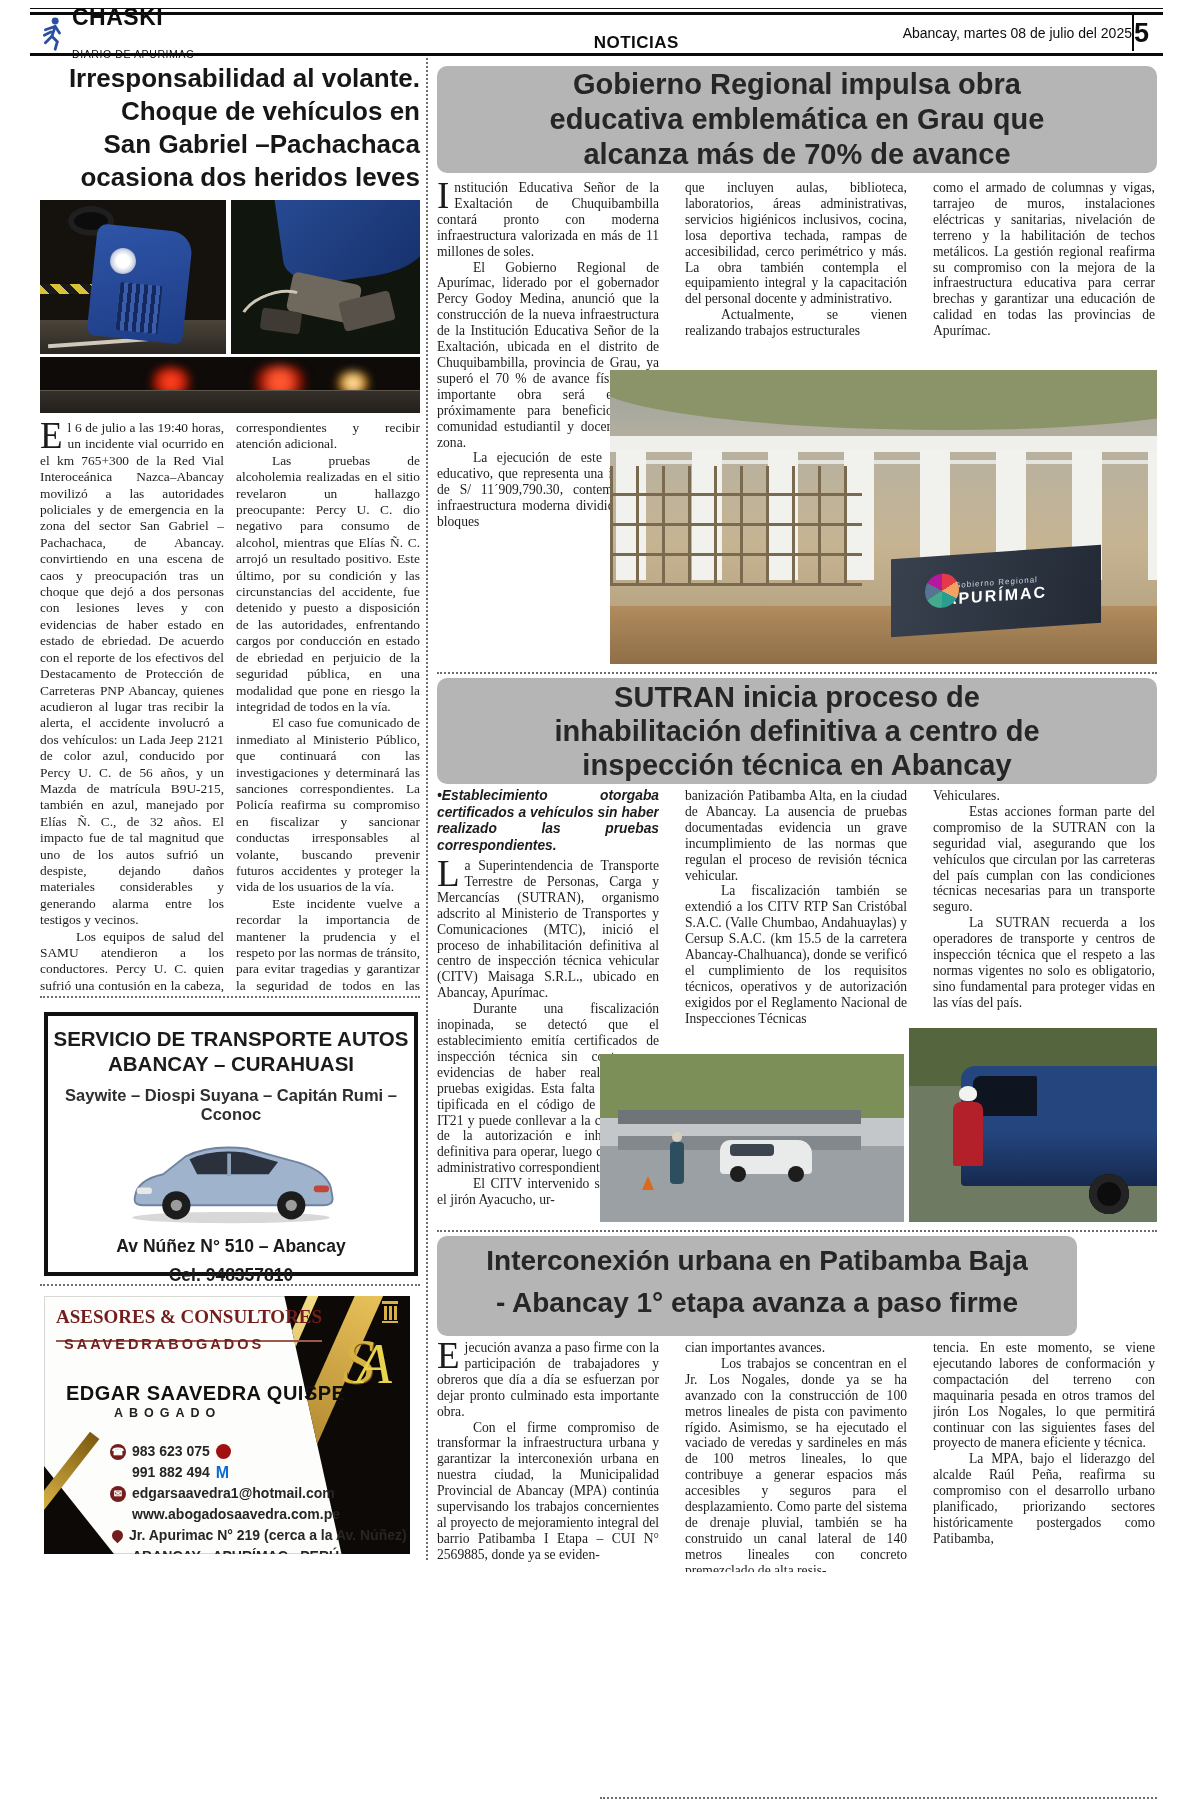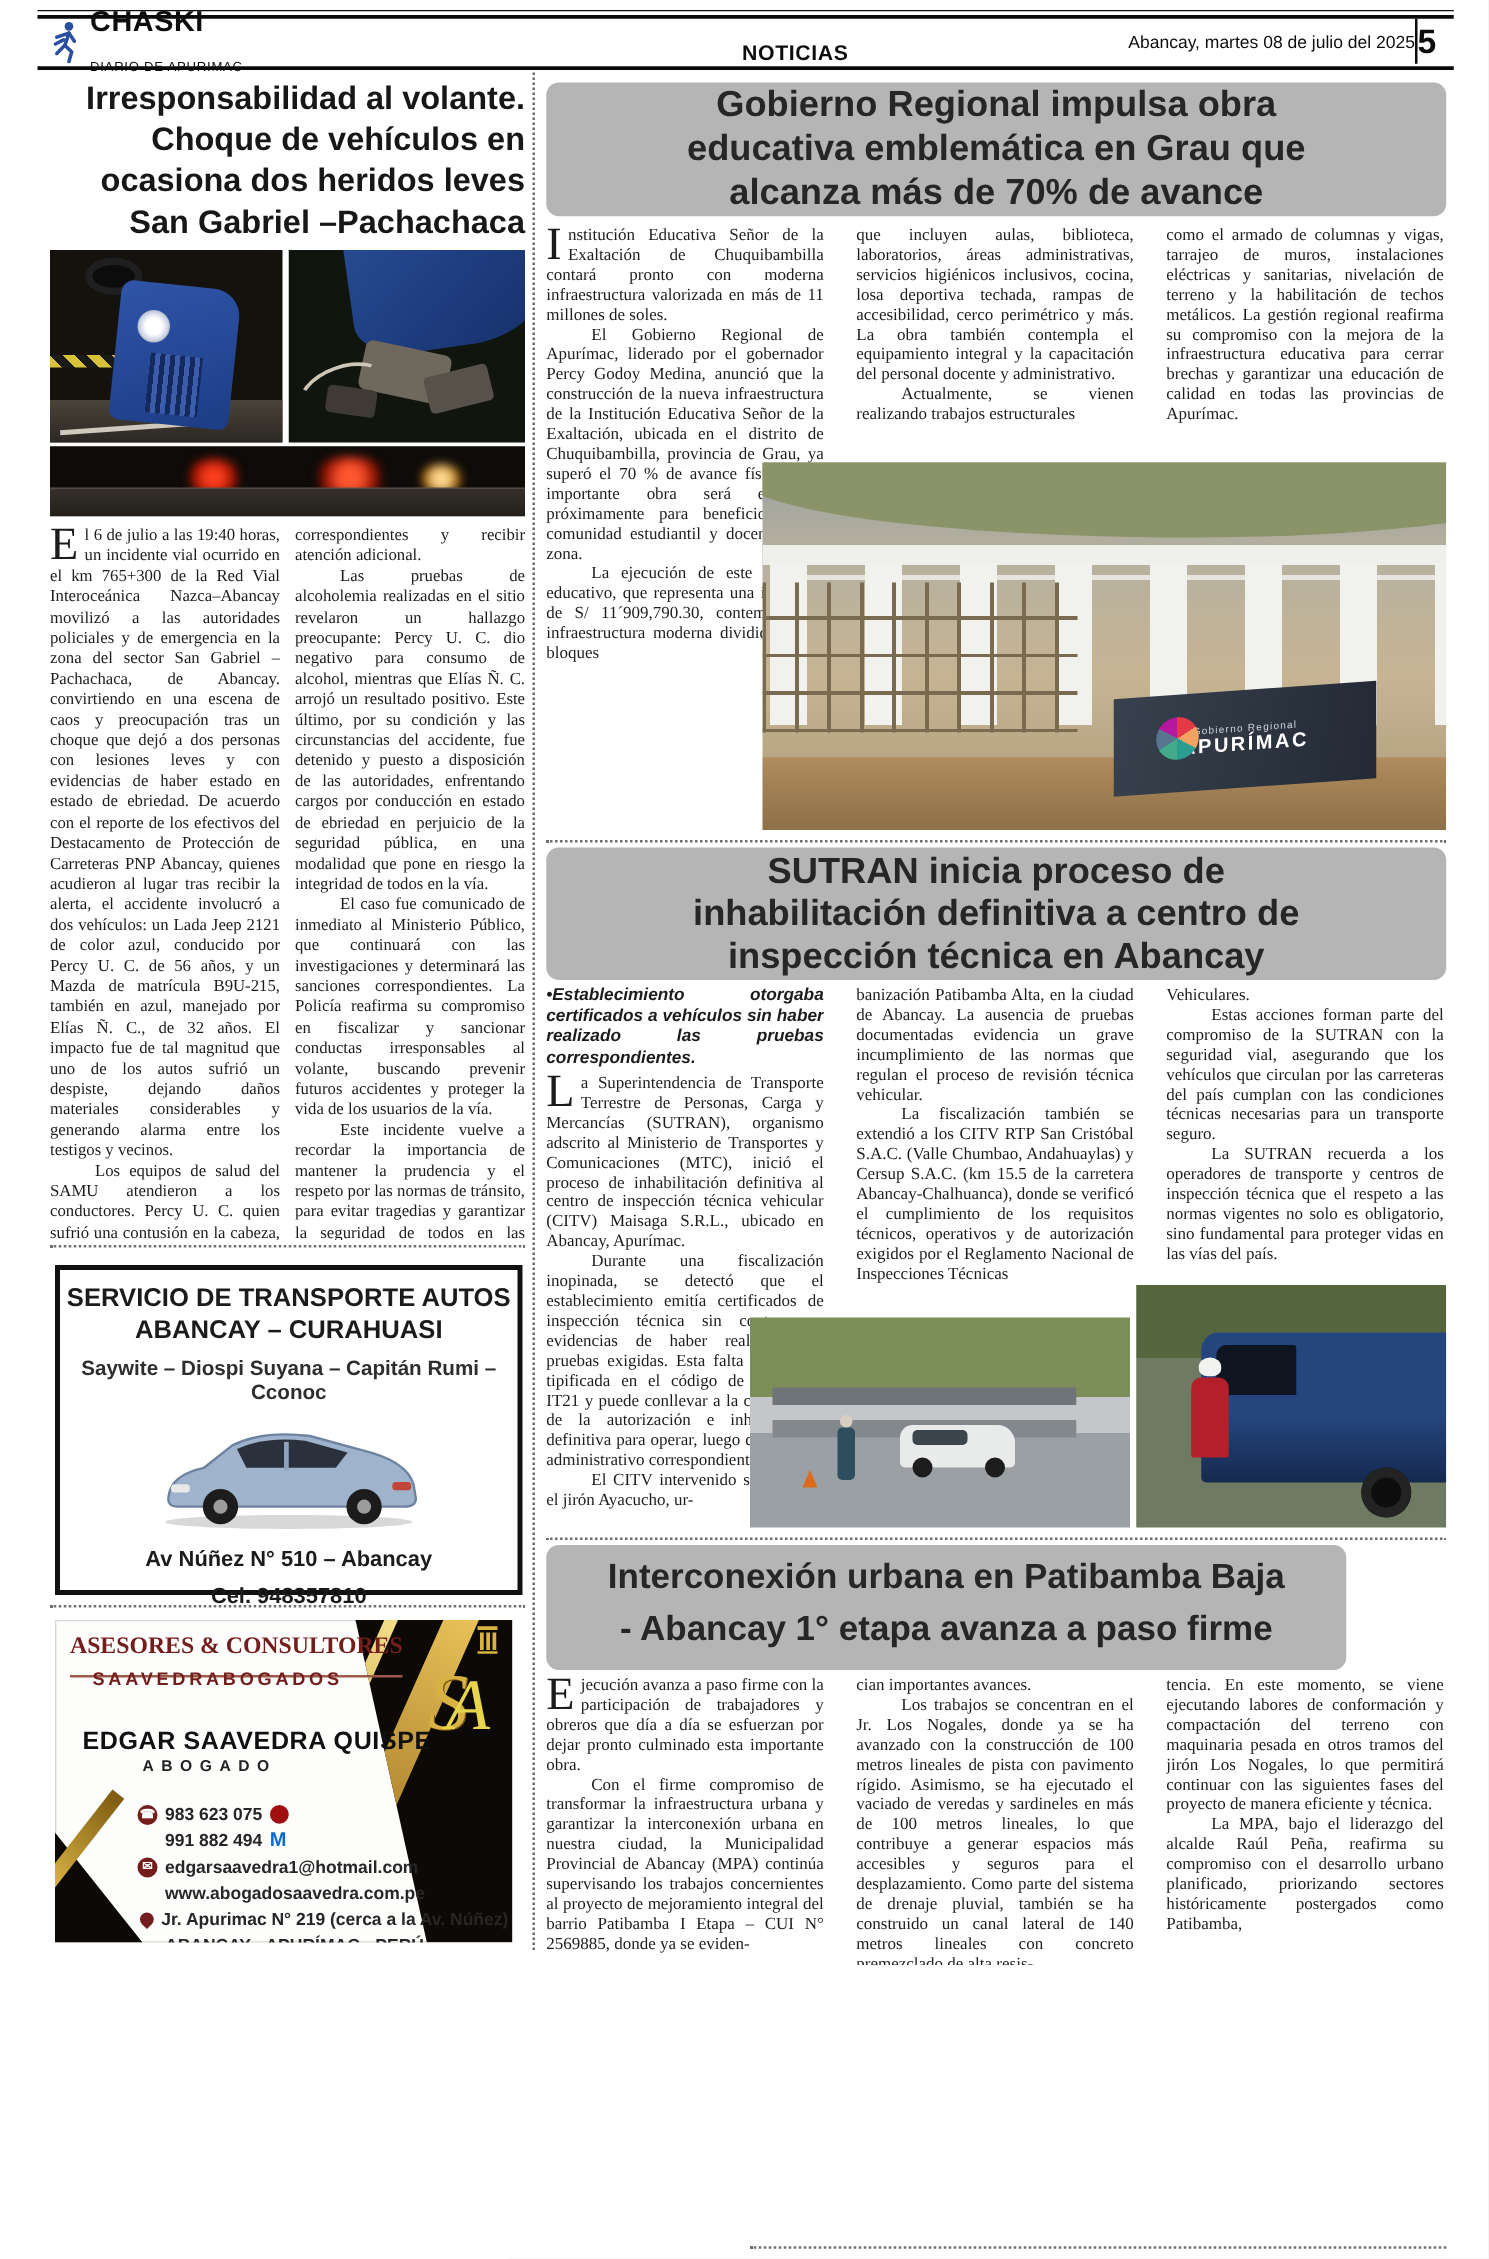--- a/index.html
+++ b/index.html
@@ -73,21 +73,21 @@
   
   .l-ad{position:absolute;left:44px;top:1296px;width:366px;height:258px;background:#fdfdfb;overflow:hidden;
         font-family:"Liberation Sans",sans-serif;box-shadow:0 0 0 1px #d8d8d4 inset;}
   .l-dark{position:absolute;right:0;top:0;width:52%;height:100%;background:#0c0906;
           clip-path:polygon(34% 0,100% 0,100% 100%,64% 100%);}
   .l-gold1{position:absolute;right:86px;top:-20px;width:26px;height:300px;background:linear-gradient(180deg,#e8c25a,#8a5d12);transform:rotate(24deg);}
   .l-gold2{position:absolute;right:150px;top:-20px;width:10px;height:300px;background:linear-gradient(180deg,#f4df8a,#a97c1e);transform:rotate(24deg);}
   .l-tri{position:absolute;left:0;bottom:0;width:0;height:0;border-bottom:88px solid #0c0906;border-right:70px solid transparent;}
   .l-tri-gold{position:absolute;left:0;bottom:44px;width:90px;height:12px;background:linear-gradient(90deg,#d9b244,#7c5a10);transform:rotate(-52deg);transform-origin:left bottom;}
   .l-head1{position:absolute;left:12px;top:10px;font-family:"Liberation Serif",serif;font-weight:700;font-size:19px;color:#731d1d;border-bottom:2px solid #9c5a4a;padding-bottom:12px;}
-  .l-head2{position:absolute;left:30px;top:40px;font-weight:700;font-size:14.5px;letter-spacing:3px;color:#731d1d;}
+  .l-head2{position:absolute;left:20px;top:40px;font-weight:700;font-size:14.5px;letter-spacing:3px;color:#731d1d;}
   .l-name{position:absolute;left:22px;top:86px;font-weight:700;font-size:20px;letter-spacing:.5px;color:#111;}
   .l-role{position:absolute;left:70px;top:110px;font-weight:700;font-size:12.5px;letter-spacing:6px;color:#222;}
   .l-contact{position:absolute;left:66px;top:146px;font-size:14px;font-weight:700;color:#262626;line-height:19px;}
   .l-row{display:flex;align-items:center;gap:6px;margin-bottom:2px;}
   .cicon{display:inline-flex;width:16px;height:16px;border-radius:50%;background:#731d1d;color:#fff;
          align-items:center;justify-content:center;font-size:10px;flex:0 0 16px;}
   .claro{display:inline-block;width:15px;height:15px;border-radius:50%;background:#a01010;}
   .mov{color:#0a6bd6;font-weight:700;font-size:16px;}
   .pin{display:inline-block;width:11px;height:11px;background:#731d1d;border-radius:50% 50% 50% 0;transform:rotate(-45deg);flex:0 0 11px;margin-left:2px;}
   .l-mono{position:absolute;right:18px;top:34px;font-family:"Liberation Serif",serif;font-style:italic;line-height:1;}
@@ -166,22 +166,22 @@
       <div class="hdr-vline"></div>
       <div class="hdr-page">5</div>
     </div>
   </header>
 
   <div class="dotted-v" style="left:426px;top:58px;height:1502px;"></div>
 
   <div class="headline-left">
     <div>Irresponsabilidad al volante.</div>
     <div>Choque de vehículos en</div>
+    <div>San Gabriel –Pachachaca</div>
     <div>ocasiona dos heridos leves</div>
-    <div>San Gabriel –Pachachaca</div>
   </div>
 
   <div class="acc-photos">
     <div class="photo acc-p1">
       <div class="curb"></div>
       <div class="hazard"></div>
       <div class="lane"></div>
       <div class="truck-wheel"></div>
       <div class="truck-cab"></div>
       <div class="truck-light"></div>

